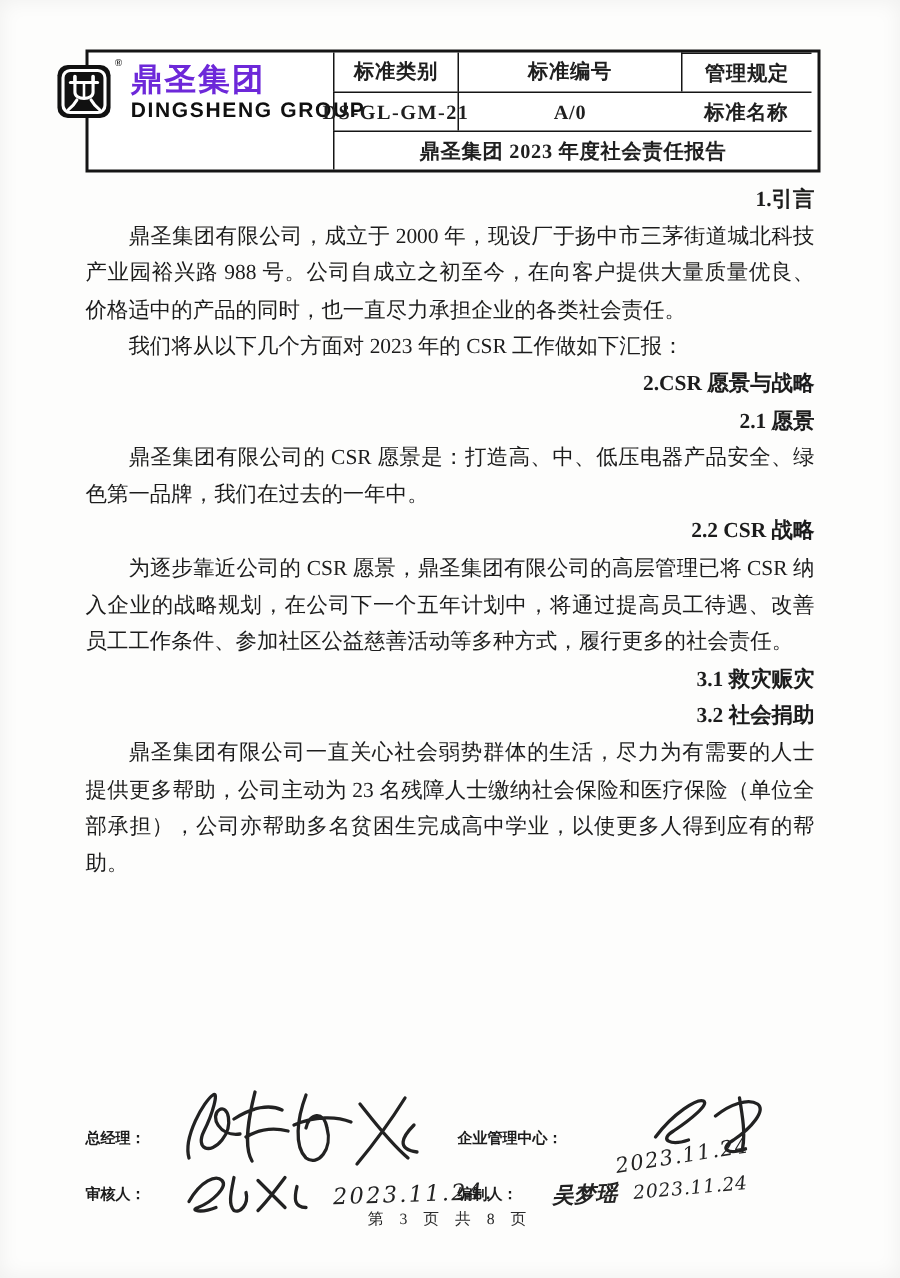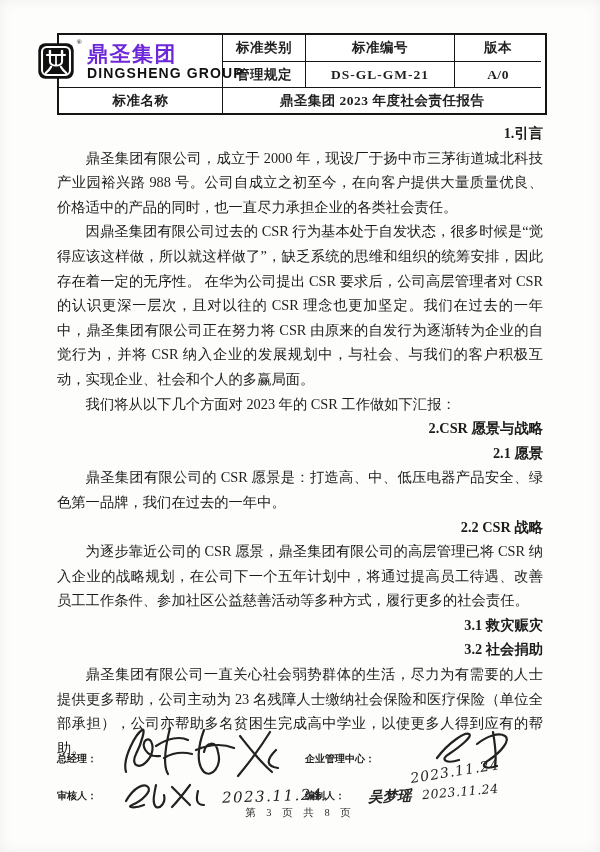--- a/index.html
+++ b/index.html
@@ -64,35 +64,33 @@
         </svg>
       </span>
       <span class="reg">®</span>
       <span class="logo-txt">
         <span class="logo-cn">鼎圣集团</span>
         <span class="logo-en">DINGSHENG GROUP</span>
       </span>
     </div>
     <div class="cell bl">标准类别</div>
     <div class="cell bl">标准编号</div>
-    <div class="cell bl">版本</div>
     <div class="cell bl bt">管理规定</div>
     <div class="cell bl bt std-num">DS-GL-GM-21</div>
     <div class="cell bl bt">A/0</div>
     <div class="cell bt">标准名称</div>
     <div class="cell bl bt title-cell">鼎圣集团 2023 年度社会责任报告</div>
   </div>
 
   <div class="doc-body">
 
       <div class="line heading">1.引言</div>
 
       <div class="line paragraph">鼎圣集团有限公司，成立于 2000 年，现设厂于扬中市三茅街道城北科技产业园裕兴路 988 号。公司自成立之初至今，在向客户提供大量质量优良、 价格适中的产品的同时，也一直尽力承担企业的各类社会责任。</div>
 
-      <div class="line paragraph">因鼎圣集团有限公司过去的 CSR 行为基本处于自发状态，很多时候是“觉得应该这样做，所以就这样做了”，缺乏系统的思维和组织的统筹安排，因此存在着一定的无序性。 在华为公司提出 CSR 要求后，公司高层管理者对 CSR 的认识更深一层次，且对以往的 CSR 理念也更加坚定。我们在过去的一年中，鼎圣集团有限公司正在努力将 CSR 由原来的自发行为逐渐转为企业的自觉行为，并将 CSR 纳入企业的发展规划中，与社会、与我们的客户积极互动，实现企业、社会和个人的多赢局面。</div>
 
       <div class="line paragraph">我们将从以下几个方面对 2023 年的 CSR 工作做如下汇报：</div>
 
       <div class="line heading">2.CSR 愿景与战略</div>
 
       <div class="line heading">2.1 愿景</div>
 
       <div class="line paragraph">鼎圣集团有限公司的 CSR 愿景是：打造高、中、低压电器产品安全、绿色第一品牌，我们在过去的一年中。</div>
 
       <div class="line heading">2.2 CSR 战略</div>

